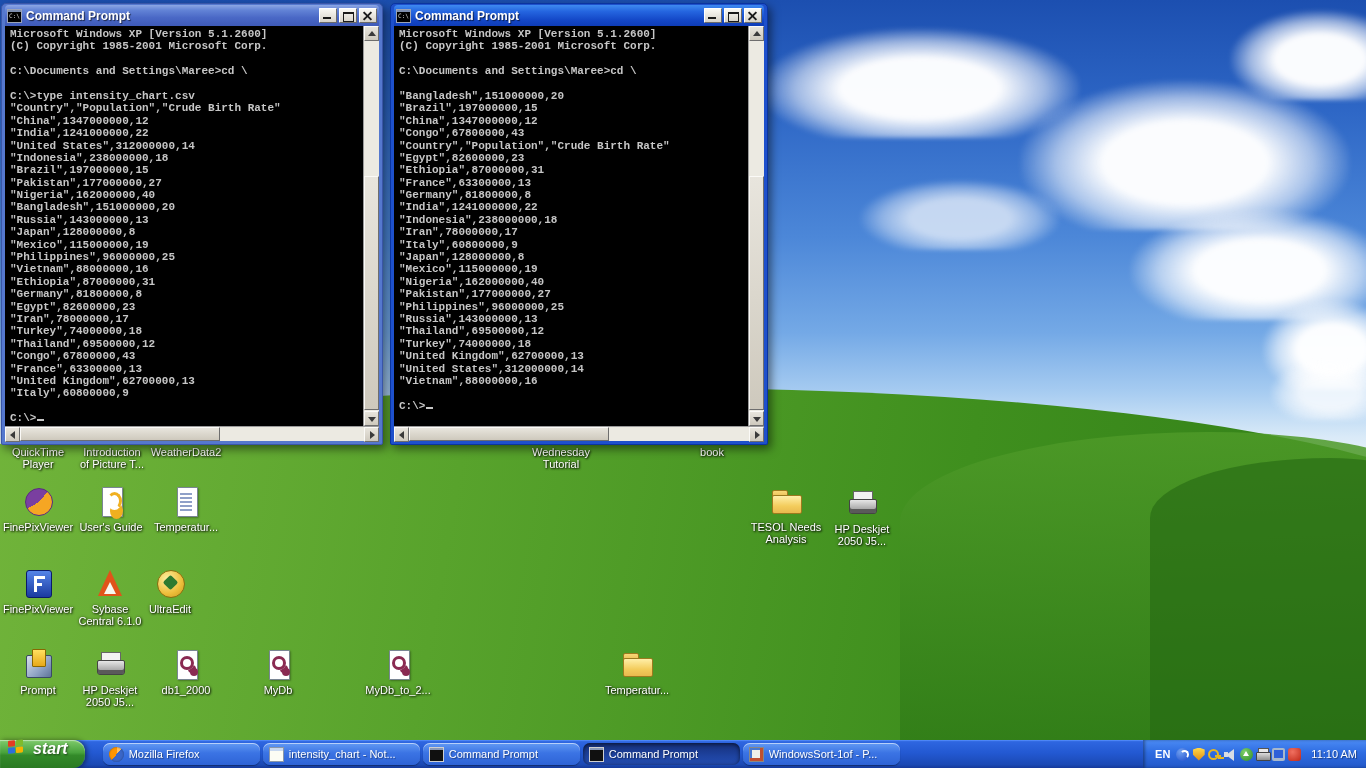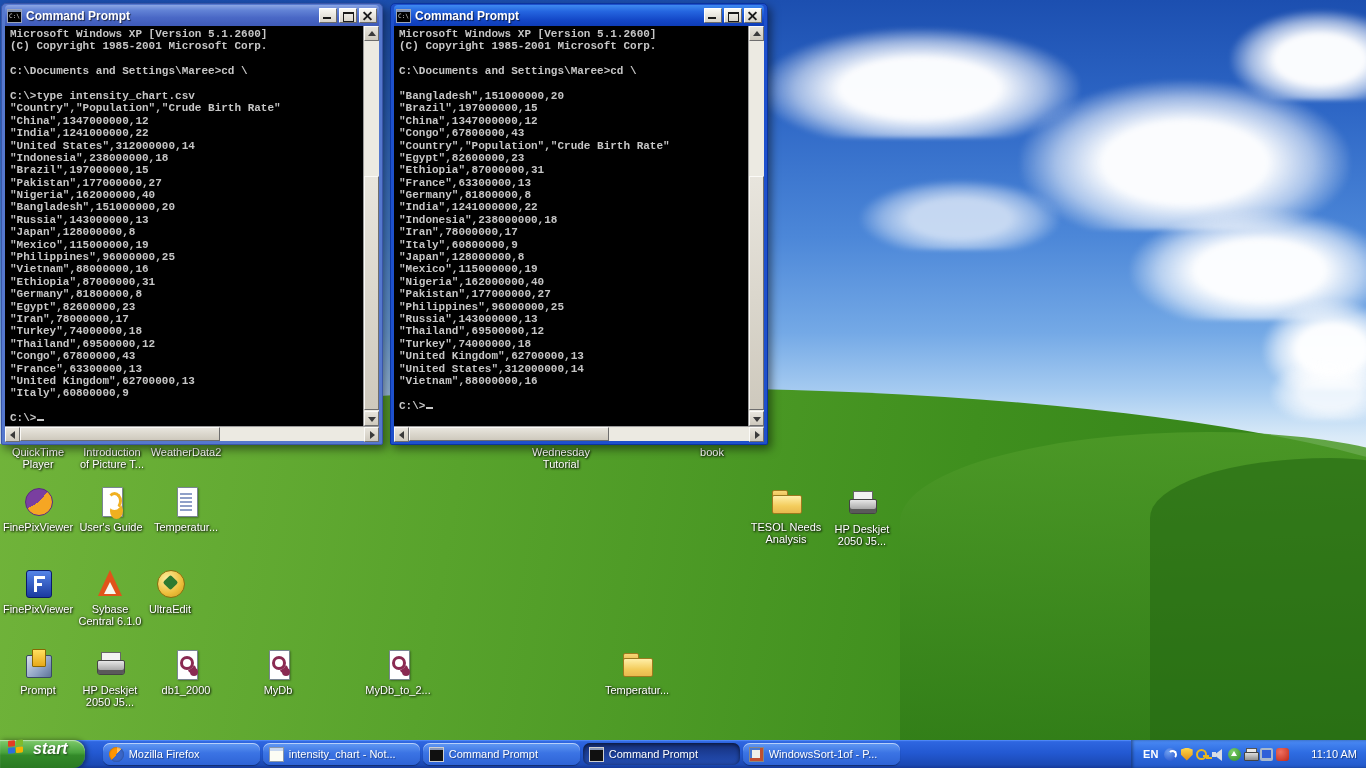--- a/index.html
+++ b/index.html
@@ -113,21 +113,21 @@
   .ticon{width:15px;height:15px;position:relative;flex:none;display:inline-block}
   .ticon[data-icon=firefox]{border-radius:50%;background:conic-gradient(from 220deg,#FF9500 0 140deg,#FFC060 140deg 180deg,#3A66C8 180deg 360deg);box-shadow:inset 0 0 2px rgba(0,0,0,.4)}
   .ticon[data-icon=notepad]{background:#FCFCF4;border:1px solid #8A97A8;box-shadow:inset 0 3px 0 #C8D8F0}
   .ticon[data-icon=cmd]{background:#101010;border:1px solid #D0D0D0;box-shadow:inset 0 2px 0 #8898B8}
   .ticon[data-icon=paint]{background:#F0F0E8;border:1px solid #888;box-shadow:inset -4px -4px 0 -1px #C05030,inset 3px 3px 0 -1px #4878D0}
   
   #tray{margin-left:auto;height:28px;display:flex;align-items:center;gap:4px;padding:0 9px 0 12px;
     background:linear-gradient(180deg,#4B8BF4 0%,#2E6CE2 45%,#2258C8 100%);
     box-shadow:inset 2px 0 3px rgba(0,0,0,.35)}
   #tray .lang{color:#fff;font-size:11px;font-weight:bold;padding-right:2px}
-  #tray .clock{color:#fff;font-size:11px;margin-left:18px;text-shadow:1px 1px 1px rgba(0,0,0,.4)}
+  #tray .clock{color:#fff;font-size:11px;margin-left:6px;text-shadow:1px 1px 1px rgba(0,0,0,.4)}
   .ticons{display:flex;align-items:center;gap:3px}
   .ticons .ticon{width:13px;height:13px}
   .ticon[data-icon=help]{background:radial-gradient(circle at 35% 30%,#6FA0F0,#1C4ACA);border-radius:50%}
   .ticon[data-icon=help]::after{content:"";position:absolute;left:4px;top:2px;width:5px;height:5px;border:2px solid #fff;border-bottom-color:transparent;border-left-color:transparent;border-radius:50%}
   .ticon[data-icon=shield]{background:linear-gradient(180deg,#FFD84A,#E08A10);clip-path:polygon(50% 0,95% 15%,95% 55%,50% 100%,5% 55%,5% 15%)}
   .ticon[data-icon=key]::before{content:"";position:absolute;left:0;top:1px;width:7px;height:7px;border:2px solid #E8B820;border-radius:50%}
   .ticon[data-icon=key]::after{content:"";position:absolute;left:7px;top:7px;width:6px;height:2px;background:#E8B820;box-shadow:3px 2px 0 #E8B820}
   .ticon[data-icon=volume]::before{content:"";position:absolute;left:0;top:4px;width:4px;height:5px;background:#D8DCE4}
   .ticon[data-icon=volume]::after{content:"";position:absolute;left:2px;top:1px;border-top:6px solid transparent;border-bottom:6px solid transparent;border-right:8px solid #D8DCE4}
   .ticon[data-icon=update]{background:radial-gradient(circle at 35% 30%,#7ED06A,#2E8A24);border-radius:50%}

